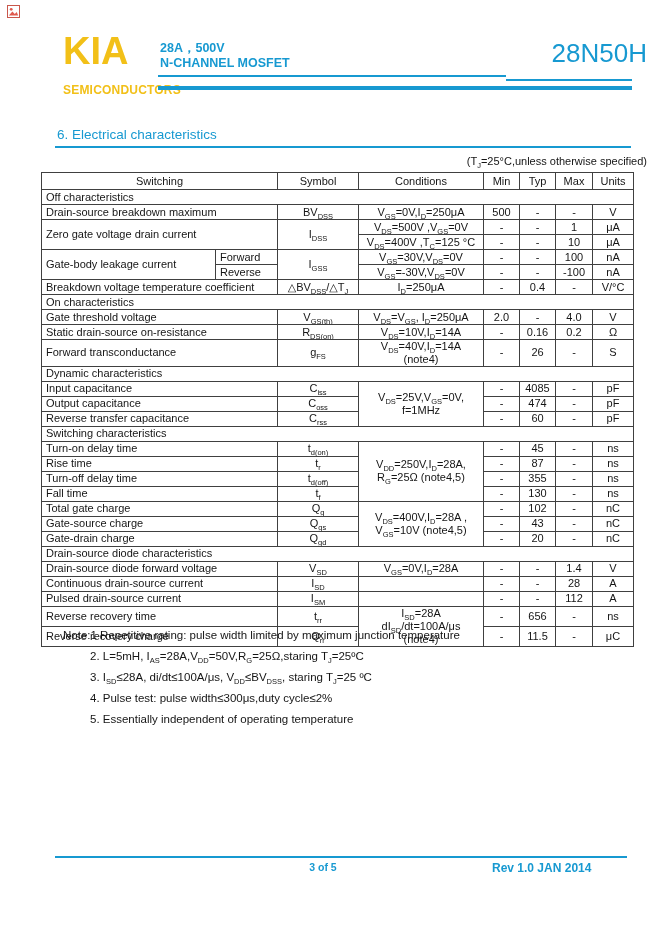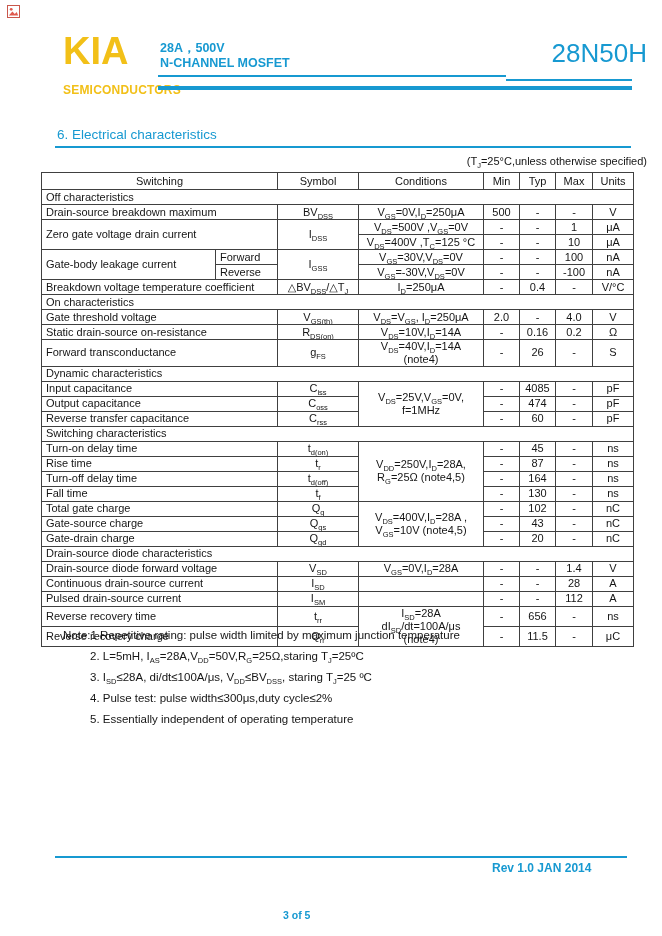--- a/index.html
+++ b/index.html
@@ -28,22 +28,22 @@
   table.ec th{height:16px;}
   table.ec td.l{text-align:left;padding-left:4px;}
   table.ec td.sec{text-align:left;padding-left:4px;}
   sub{font-size:7.5px;line-height:0;}
   
   .notes{position:absolute;left:63px;top:629px;font-size:11.5px;color:#151515;}
   .note{height:21px;white-space:nowrap;}
   .note.ind{padding-left:27px;}
   
   .footer-line{position:absolute;left:55px;top:856px;width:572px;height:2px;background:#1799d1;}
-  .page-num{position:absolute;left:283px;top:861px;width:80px;
-            font-size:10.5px;font-weight:bold;color:#1799d1;margin-top:48px;}
+  .page-num{position:absolute;left:283px;top:861px;width:80px;text-align:center;
+            font-size:10.5px;font-weight:bold;color:#1799d1;}
   .rev{position:absolute;left:492px;top:861px;font-size:12px;font-weight:bold;color:#1799d1;}
 </style>
 </head>
 <body>
 
 <div class="page">
 
   <svg class="broken-img" width="13" height="13" viewBox="0 0 13 13">
     <rect x="0.5" y="0.5" width="12" height="12" fill="#ffffff" stroke="#c9574b"></rect>
     <circle cx="4.2" cy="4.3" r="1.4" fill="#e05a4e"></circle>
@@ -225,21 +225,21 @@
       <td>t<sub>r</sub></td>
       <td>-</td>
       <td>87</td>
       <td>-</td>
       <td>ns</td>
     </tr>
     <tr>
       <td colspan="2" class="l">Turn-off delay time</td>
       <td>t<sub>d(off)</sub></td>
       <td>-</td>
-      <td>164</td>
+      <td>355</td>
       <td>-</td>
       <td>ns</td>
     </tr>
     <tr>
       <td colspan="2" class="l">Fall time</td>
       <td>t<sub>f</sub></td>
       <td>-</td>
       <td>130</td>
       <td>-</td>
       <td>ns</td>

